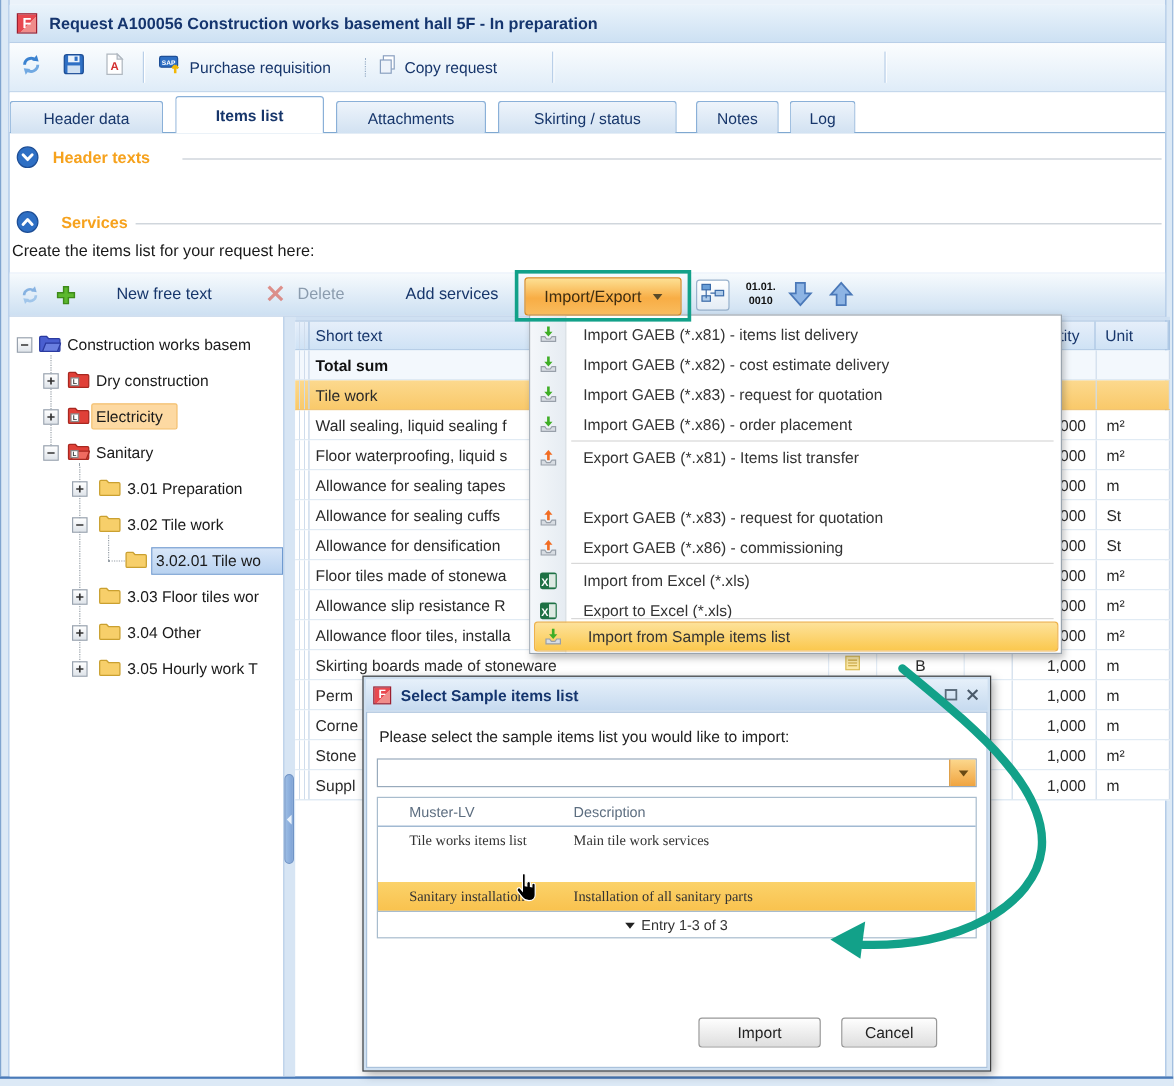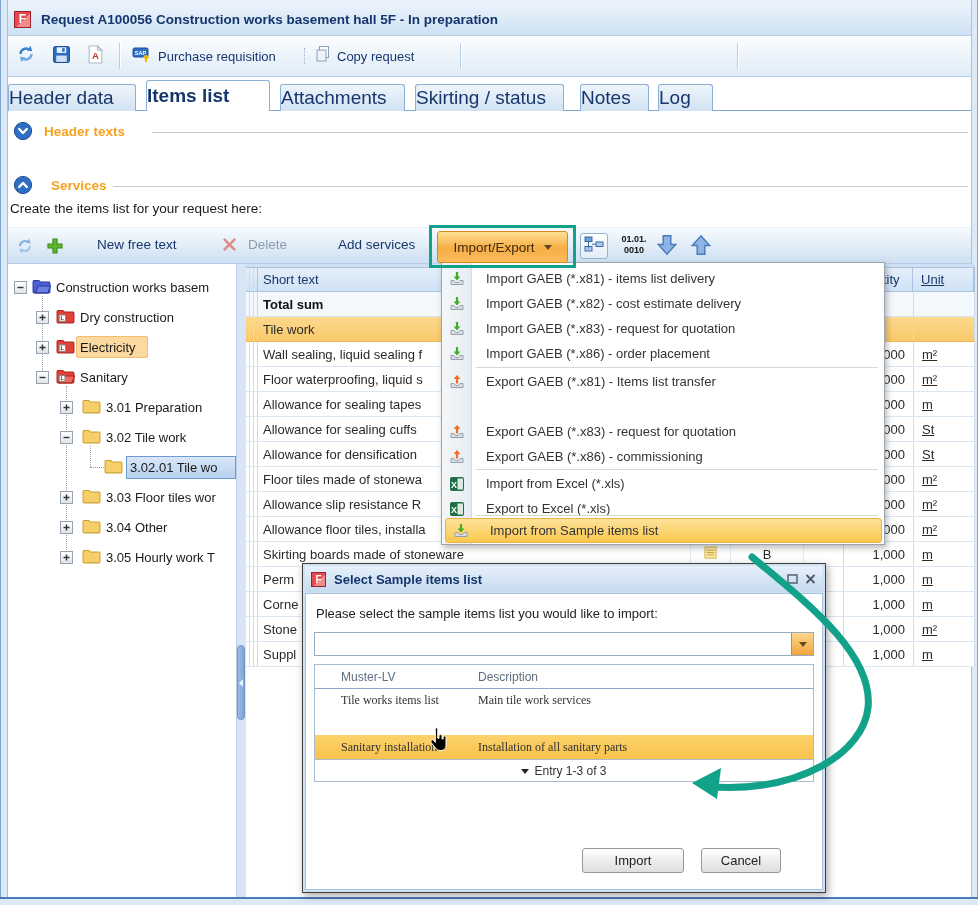--- a/index.html
+++ b/index.html
@@ -22,21 +22,21 @@
   
   .toolbar { position:absolute; left:8px; top:36px; width:963px; height:41px; background:linear-gradient(#fbfdfe,#dfecf8); border-bottom:1px solid #b9cfe8; }
   .tb-sep { position:absolute; top:7px; width:1px; height:26px; background:#b9cfe8; box-shadow:1px 0 0 #fff; }
   .tb-sep-dot { position:absolute; top:12px; width:1px; height:16px; border-left:1px dotted #9ab0c8; }
   .tb-btn { position:absolute; top:9px; height:22px; display:flex; align-items:center; cursor:default; }
   .tb-label { color:#17366b; font-size:13px; margin-left:5px; white-space:nowrap; }
 
   
   .tabrow { position:absolute; left:8px; top:77px; width:963px; height:34px; background:#fff; }
   .tabline { position:absolute; left:8px; top:110px; width:963px; height:1px; background:#7fa8d0; }
-  .tab { position:absolute; top:84px; height:27px; background:linear-gradient(#eef4fb,#d2e2f2); border:1px solid #8ab0d8; border-bottom:none; border-radius:3px 3px 0 0; display:flex; align-items:center; color:#17366b; font-size:19px; z-index:3; }
+  .tab { position:absolute; top:84px; height:27px; background:linear-gradient(#eef4fb,#d2e2f2); border:1px solid #8ab0d8; border-bottom:none; border-radius:3px 3px 0 0; display:flex; align-items:center; justify-content:center; color:#17366b; font-size:13px; z-index:3; }
   .tab.active { top:80px; height:31px; background:#fff; font-weight:bold; z-index:4; }
 
   
   .sec-label { position:absolute; color:#f6a21d; font-weight:bold; font-size:13.5px; }
   .sec-rule  { position:absolute; height:1px; background:#c5ccd4; }
 
   .intro { position:absolute; left:10px; top:201px; font-size:13.5px; color:#1a1a1a; }
 
   
   .svcbar { position:absolute; left:8px; top:227px; width:963px; height:37px; background:linear-gradient(#f6fafd,#cde0f2); border-top:1px solid #e8f1fa; border-bottom:1px solid #b9cfe8; }
@@ -65,21 +65,21 @@
   .ttable-border { position:absolute; left:246px; top:264px; width:729px; height:3px; background:#cfe0f2; }
   .thead { position:absolute; left:246px; top:267px; width:729px; height:25px; display:flex; background:linear-gradient(#e6effa,#cfe2f5); border:1px solid #a9c4e2; border-left:none; color:#17366b; font-size:13px; }
   .trow { position:absolute; left:246px; width:729px; height:25px; display:flex; background:#fff; border-bottom:1px solid #dae6f2; font-size:13px; color:#2a2a2a; }
   .c { height:100%; display:flex; align-items:center; overflow:hidden; white-space:nowrap; }
   .c-gut { width:12px; border-right:1px solid #c9d8ea; background:repeating-linear-gradient(90deg,transparent 0 3px,#cfdcec 3px 4px); }
   .c-txt { width:432px; padding-left:5px; }
   .c-ico { width:40px; justify-content:center; border-left:1px solid #e2ebf5; }
   .c-typ { width:73px; justify-content:center; border-left:1px solid #e2ebf5; }
   .c-emp { width:40px; border-left:1px solid #e2ebf5; }
   .c-qty { width:70px; justify-content:flex-end; padding-right:8px; border-left:1px solid #cfdcec; }
-  .c-unit{ width:62px; padding-left:8px; border-left:1px solid #cfdcec; border-right:1px solid #cfdcec;text-decoration:underline; }
+  .c-unit{ width:62px; padding-left:8px; border-left:1px solid #cfdcec; border-right:1px solid #cfdcec; }
   .thead .c { border-color:#a9c4e2; }
   .thead .c-qty { justify-content:flex-start; padding-left:8px; }
   .row-total { background:#f3f8fd; font-weight:bold; color:#111; }
   .row-orange { background:linear-gradient(#fcd98e,#f9c96a); border-bottom:1px solid #eeb95a; }
 
   
   .menu { position:absolute; left:441px; top:262px; width:444px; height:283px; background:#fff; border:1px solid #9aa4ae; box-shadow:2px 3px 6px rgba(60,60,60,.35); z-index:40; }
   .menu-gutter { position:absolute; left:0; top:0; width:30px; height:100%; background:linear-gradient(90deg,#f4f7fa,#e6ecf2); border-right:1px solid #d5dbe2; }
   .mi { position:absolute; left:0; width:100%; height:25px; display:flex; align-items:center; }
   .mi-ico { width:30px; display:flex; justify-content:center; }

